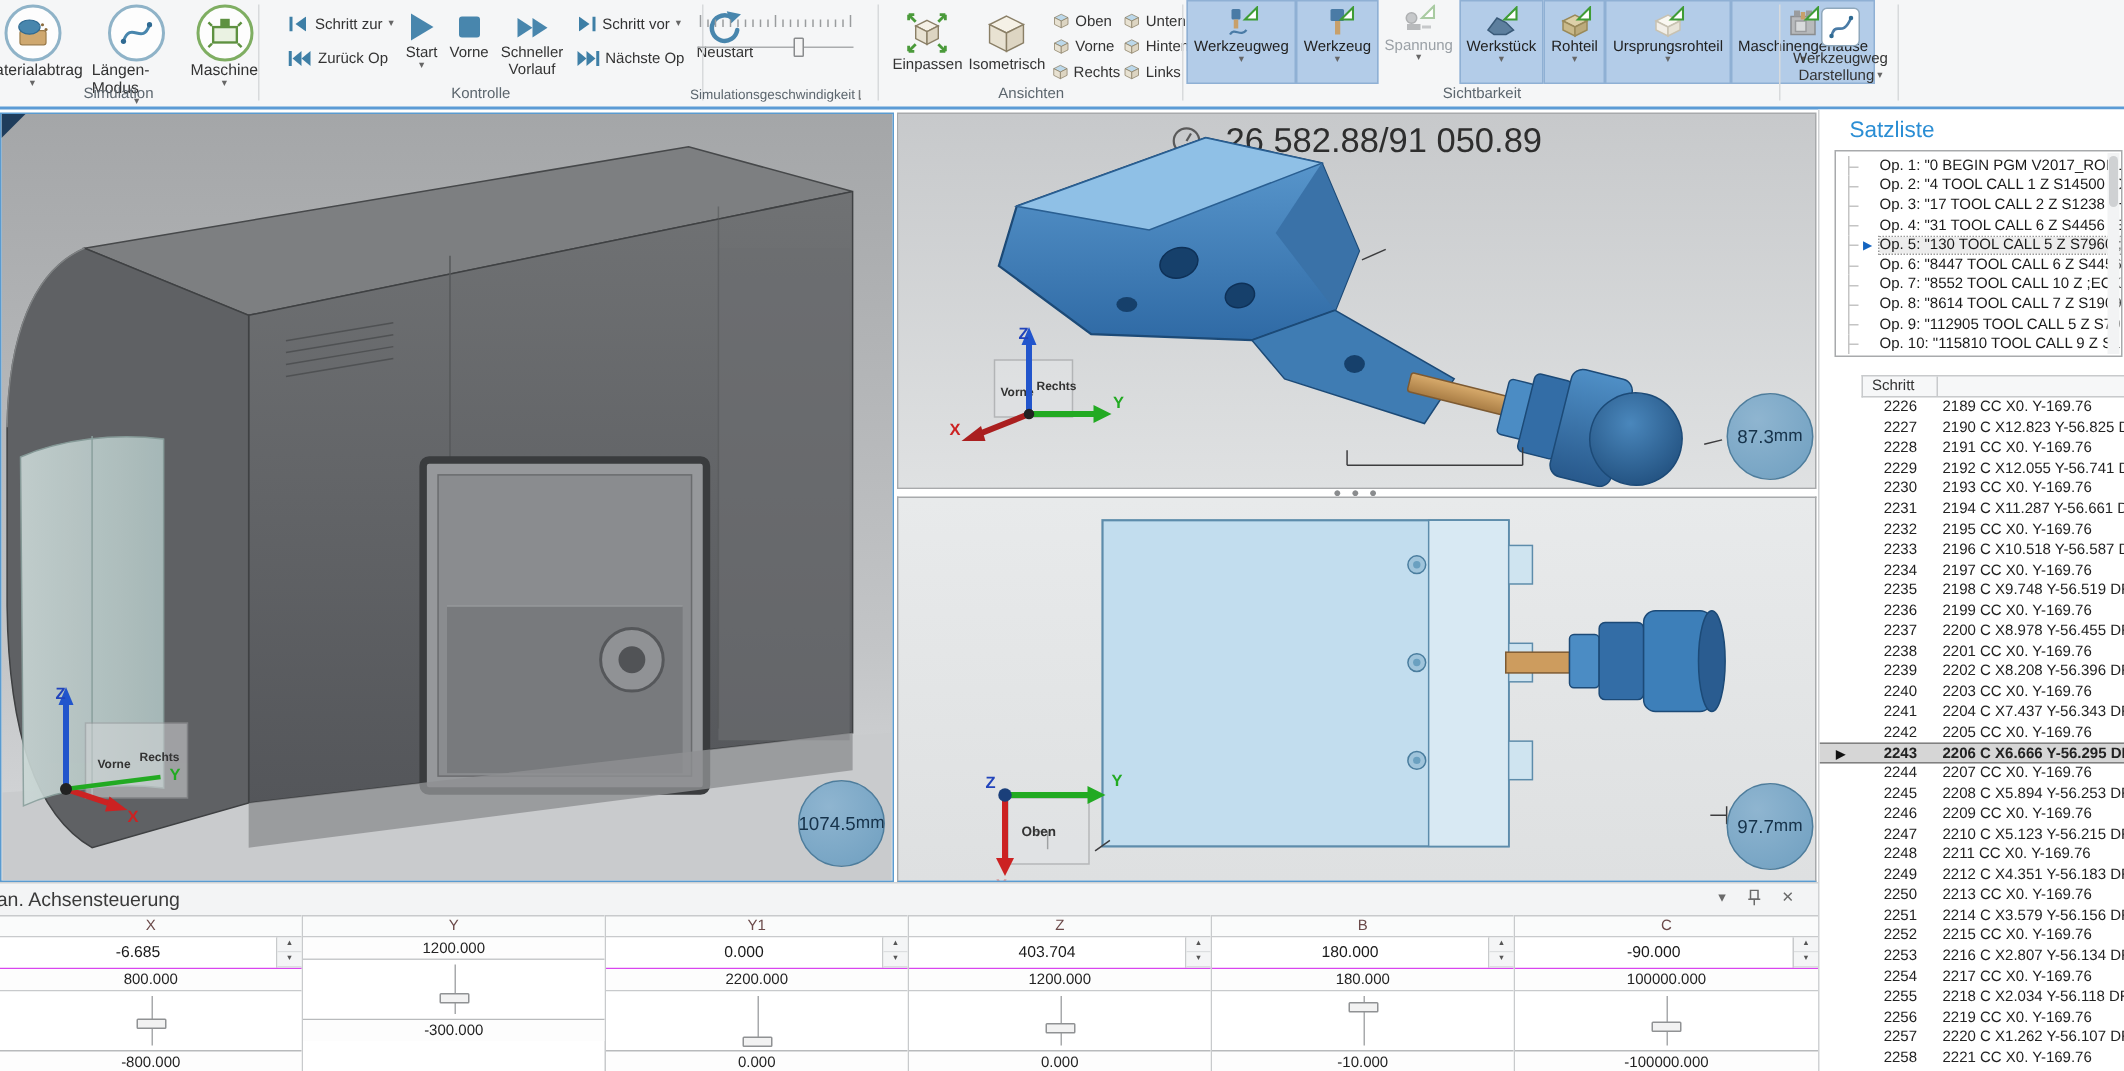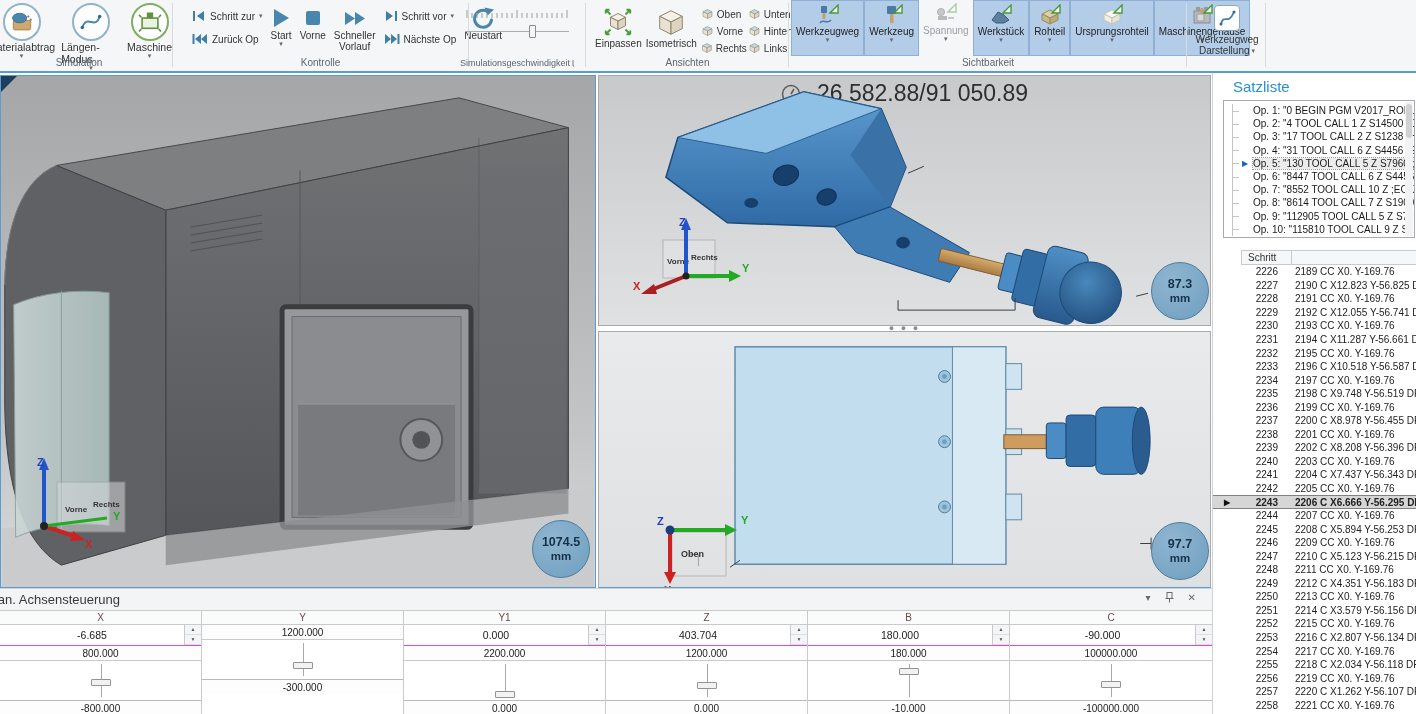--- a/index.html
+++ b/index.html
@@ -27,21 +27,21 @@
 .viewbtn{display:flex;align-items:center;gap:3px;font-size:10px;color:#333}
 .wdbtn{display:flex;flex-direction:column;align-items:center;font-size:10px;line-height:11px;color:#333;padding-top:5px}
 .wdicon{width:26px;height:26px;border:1px solid #8fa8bc;border-radius:4px;background:#fff;display:flex;align-items:center;justify-content:center;margin-bottom:3px}
 
 
 .vp{position:absolute;overflow:hidden}
 #vp-machine{left:0;top:75px;width:596px;height:513px;border:1px solid #5a9bd0;background:linear-gradient(#a4a6a8,#c3c5c7 70%,#d8dadc)}
 #vp-top{left:598px;top:75px;width:613px;height:251px;border:1px solid #a8aaac;background:linear-gradient(#c7c9cb,#dfe1e2)}
 #vp-bottom{left:598px;top:331px;width:613px;height:257px;border:1px solid #a8aaac;border-bottom:1px solid #5a9bd0;background:linear-gradient(#e8eaeb,#dee0e1)}
 .corner-tri{position:absolute;left:0;top:0;width:0;height:0;border-top:16px solid #1f3d5c;border-right:16px solid transparent}
-.badge{position:absolute;border-radius:50%;background:radial-gradient(circle at 35% 30%,#8fb5d0,#6f9fc0);border:1.5px solid #4e7d9c;display:flex;flex-direction:column;align-items:center;justify-content:center;font-weight:bold;color:#16324a;line-height:14px}
+.badge{position:absolute;border-radius:50%;background:radial-gradient(circle at 35% 30%,#8fb5d0,#6f9fc0);border:1.5px solid #4e7d9c;display:flex;flex-direction:row;align-items:center;justify-content:center;font-weight:normal;color:#16324a;line-height:14px}
 .badge .bval{font-size:12.5px}
 .badge .bunit{font-size:11.5px}
 .timer{position:absolute;left:0;top:4px;width:100%;display:flex;align-items:center;justify-content:center;gap:16px;font-size:23px;color:#2e2e2e}
 .splitdots{position:absolute;left:598px;top:324px;width:613px;height:7px;display:flex;align-items:center;justify-content:center;color:#8a8c8e;font-size:9px;letter-spacing:2px}
 svg{display:block}
 
 
 #satzliste{position:absolute;left:1212px;top:73px;width:204px;height:641px;background:#fff;border-left:1px solid #d0d2d4}
 .sz-title{position:absolute;left:20px;top:5px;font-size:15px;color:#2b8ed4}
 .ops-box{position:absolute;left:10px;top:27px;width:192px;height:138px;border:1px solid #a8aaac;background:#fff;overflow:hidden;padding-top:3px}

